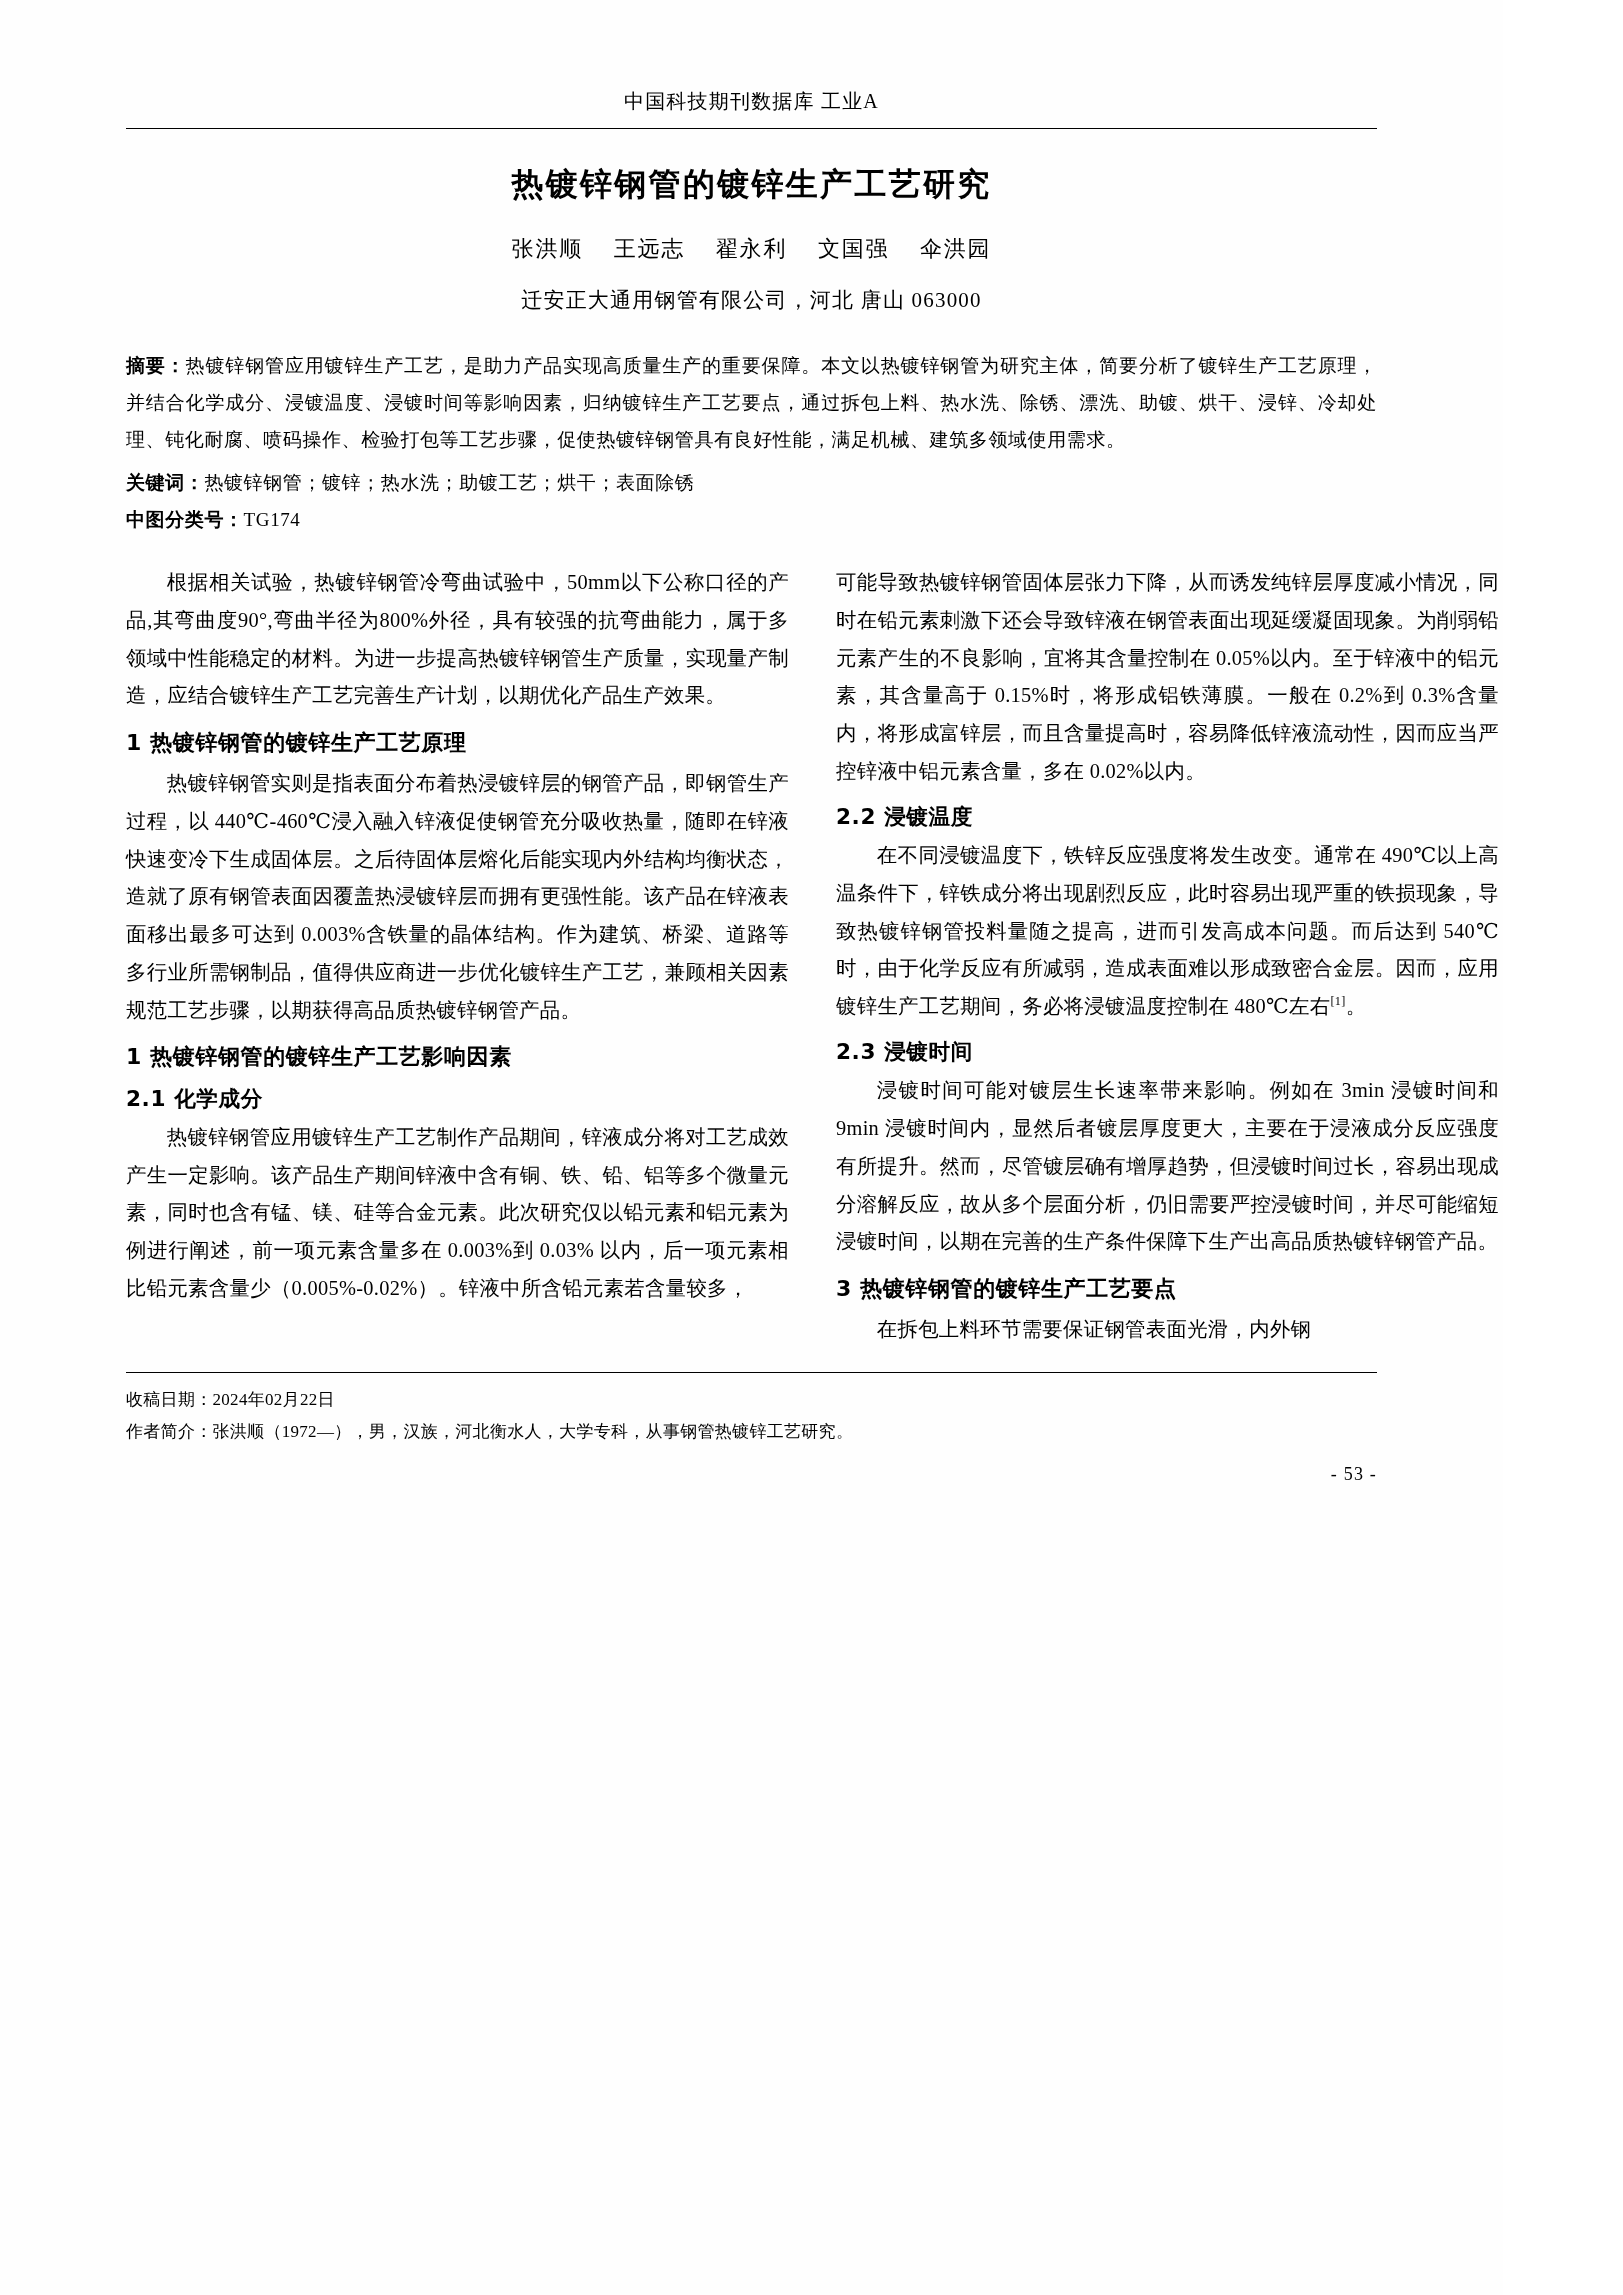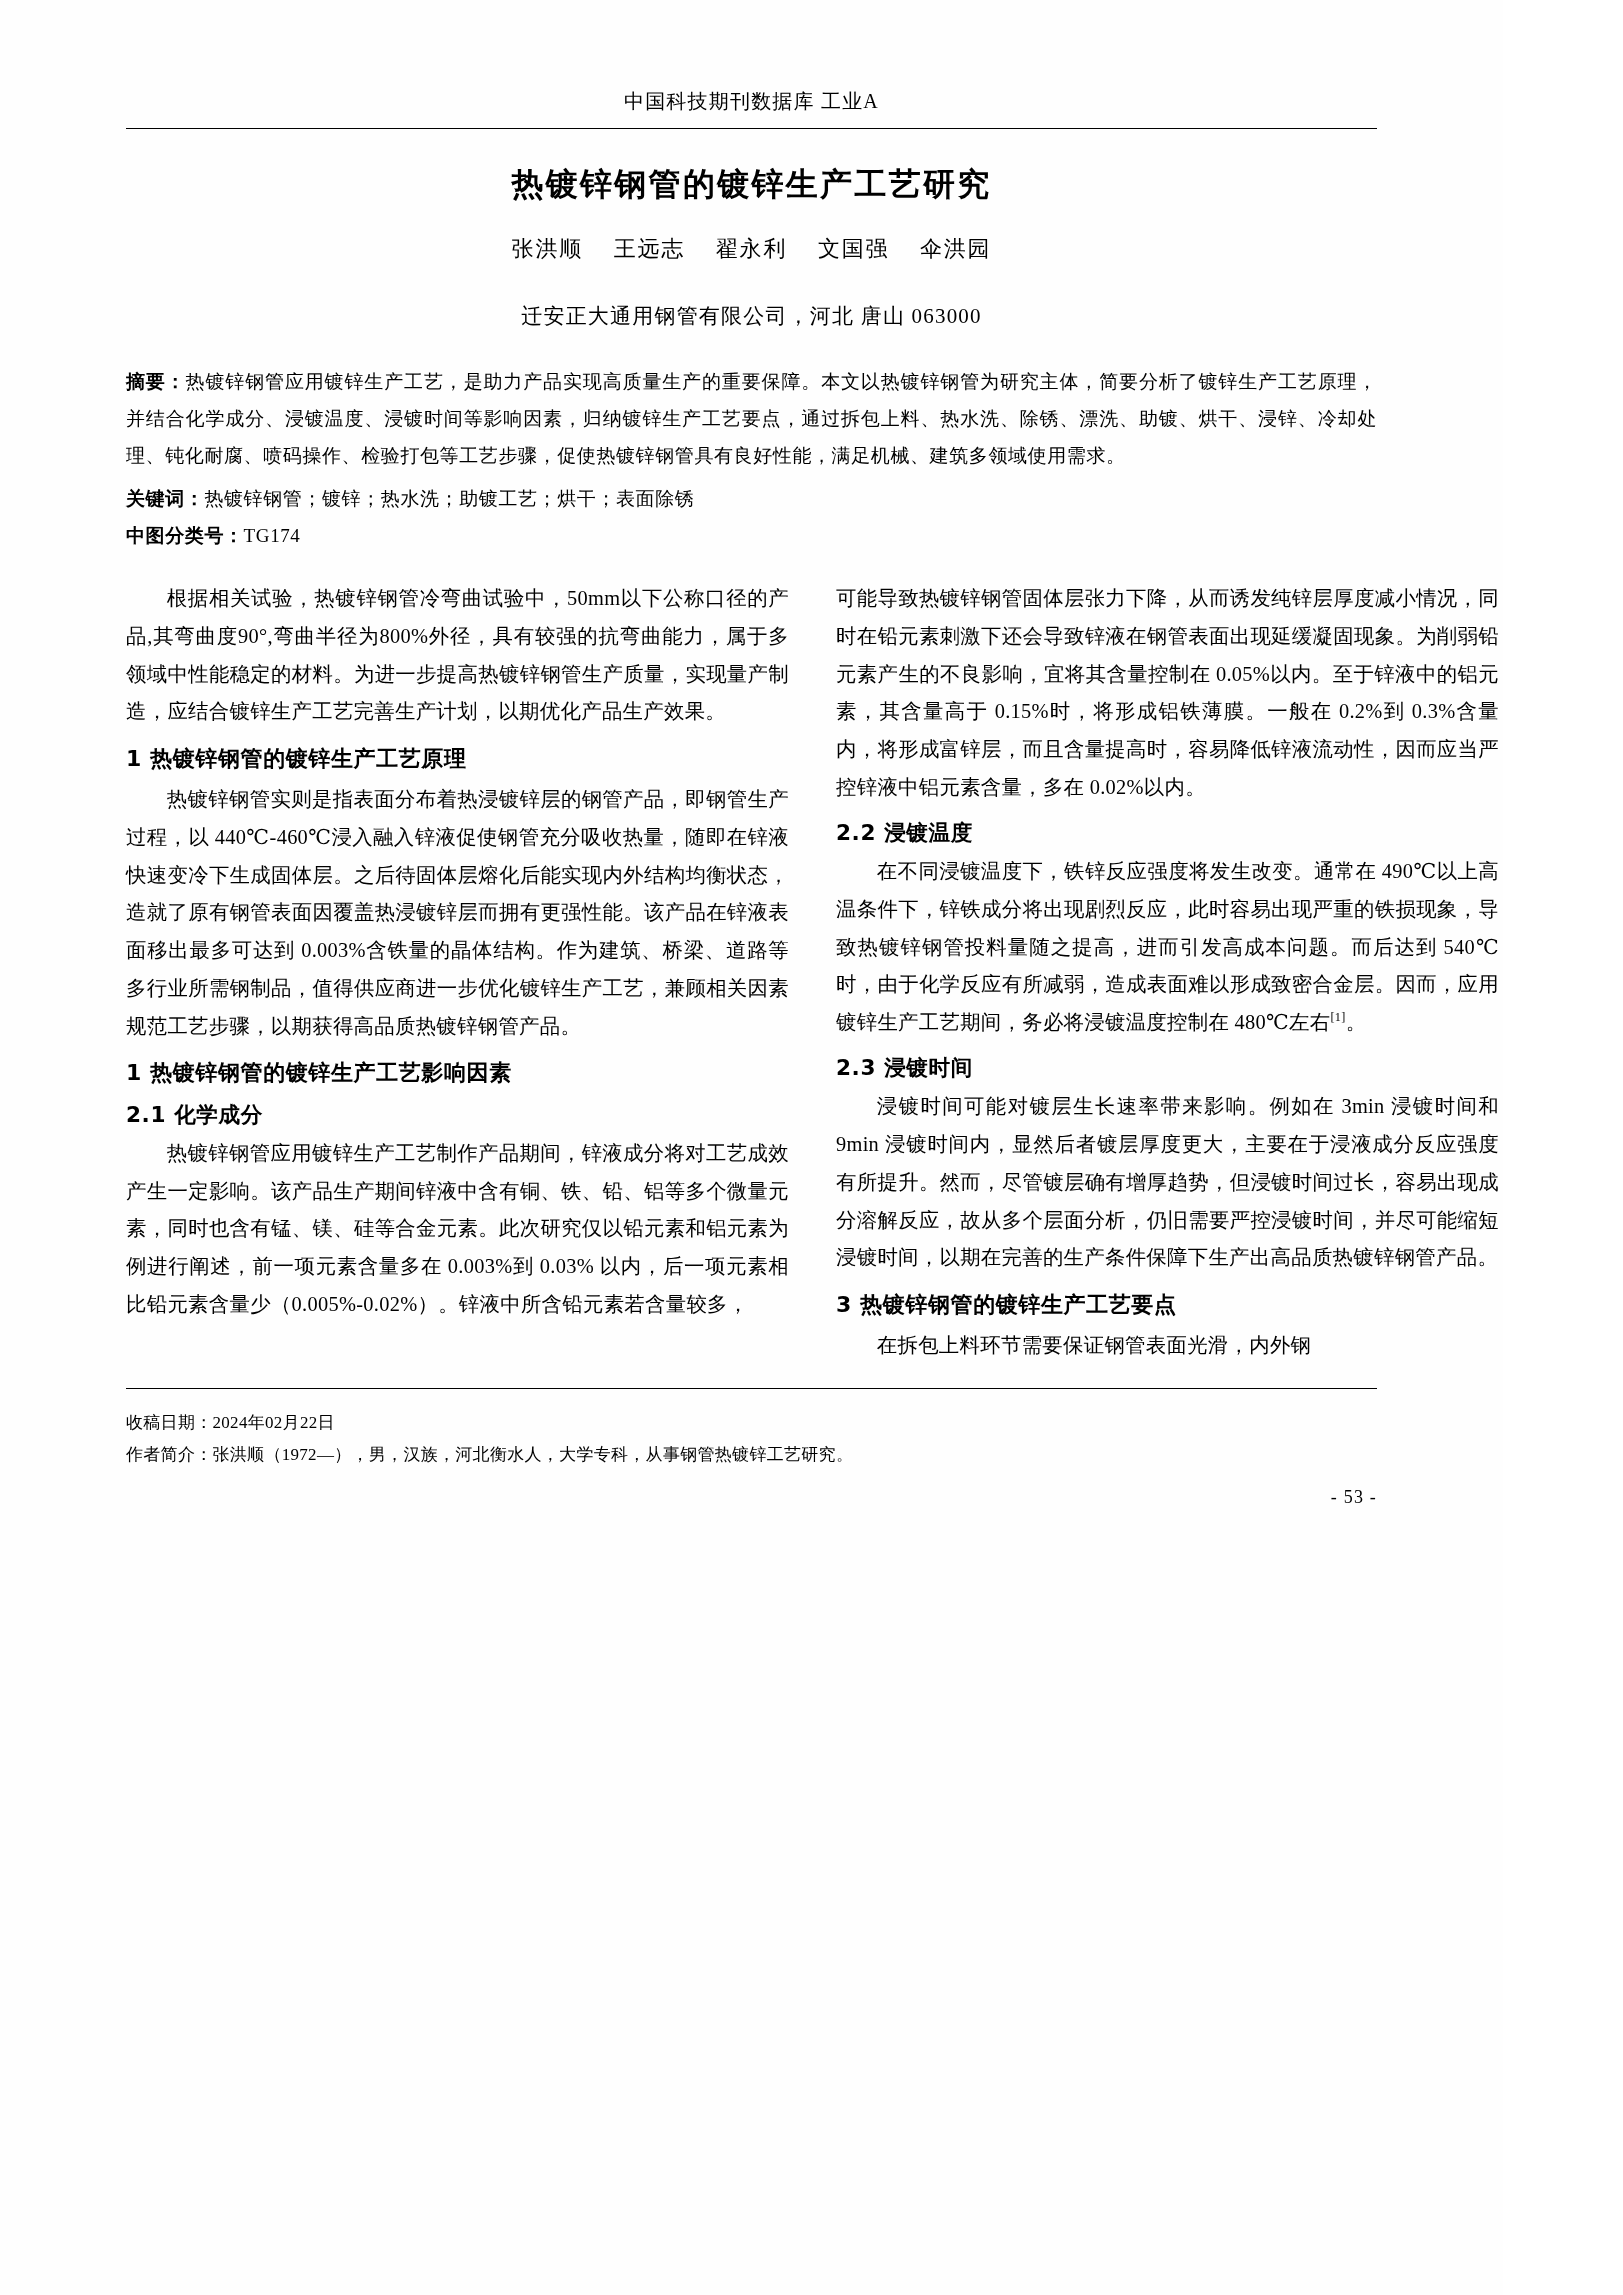--- a/index.html
+++ b/index.html
@@ -34,21 +34,21 @@
     font-size: 32px;
     font-weight: bold;
     letter-spacing: 2.3px;
     margin: 17.5px 0 27px 0;
     font-family: "DejaVu Sans", "Liberation Sans", sans-serif;
   }
   .authors {
     text-align: center;
     font-size: 22px;
     letter-spacing: 1.8px;
-    margin-bottom: 38px;
+    margin-bottom: 22px;
   }
   .authors span.author {
     margin: 0 11.7px;
   }
   .affiliation {
     text-align: center;
     font-size: 21px;
     letter-spacing: 1.2px;
     margin-bottom: 33px;
   }
@@ -105,21 +105,21 @@
     letter-spacing: 0.6px;
   }
   sup {
     font-size: 0.6em;
     vertical-align: super;
   }
   
   .footnotes {
     margin-top: 21px;
     border-top: 1.2px solid #000;
-    padding-top: 19px;
+    padding-top: 12px;
     font-size: 17px;
     line-height: 1.75;
     letter-spacing: 0.3px;
   }
   .footnotes div {
     margin-bottom: 2.3px;
   }
   .page-number {
     text-align: right;
     font-size: 18px;

